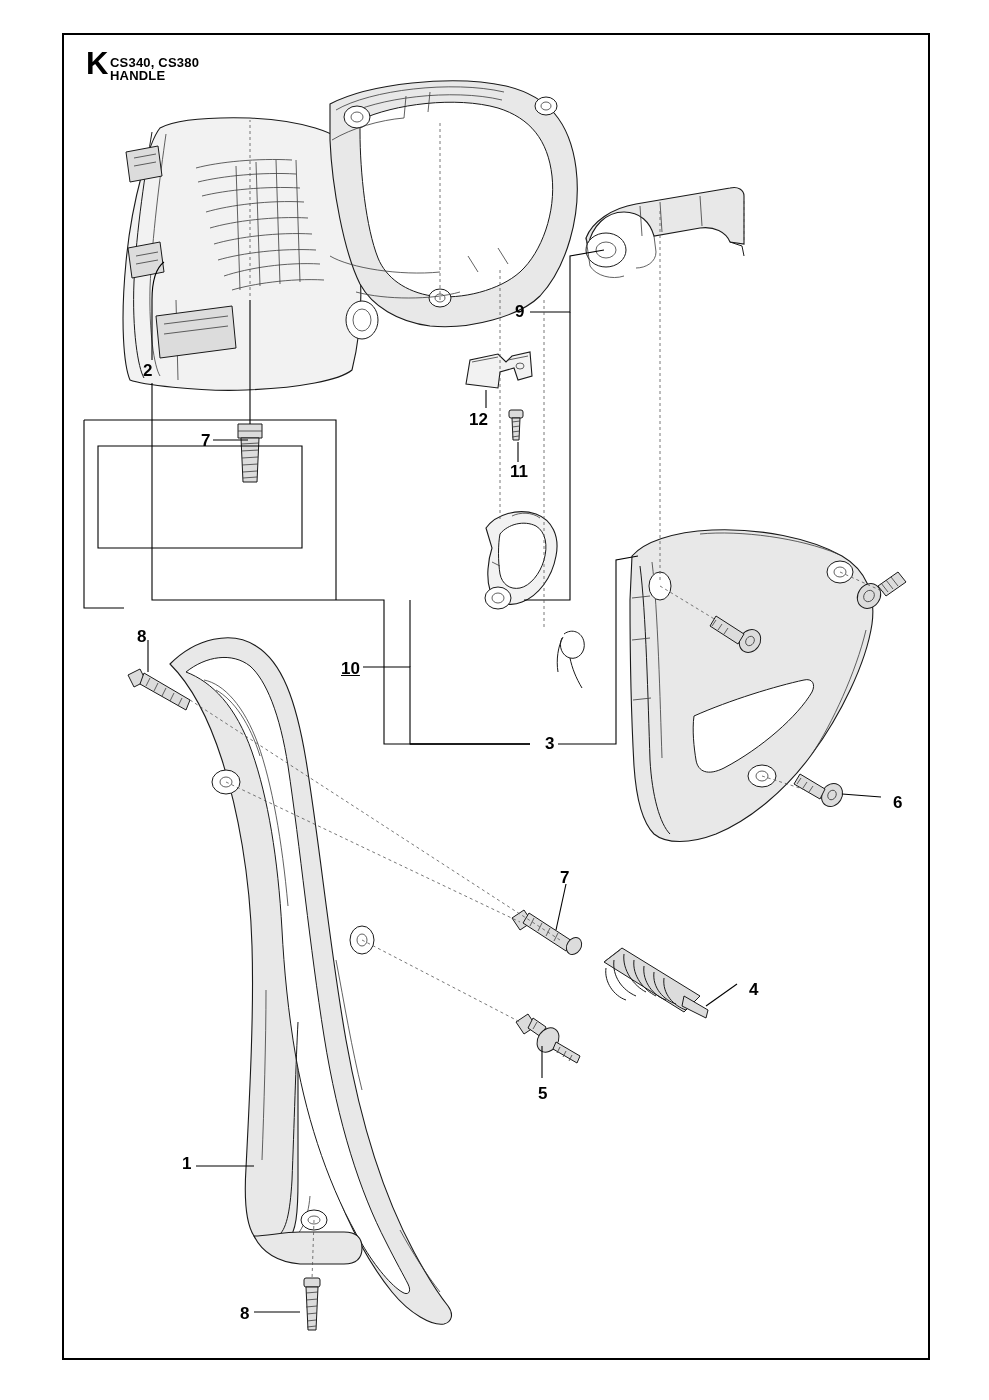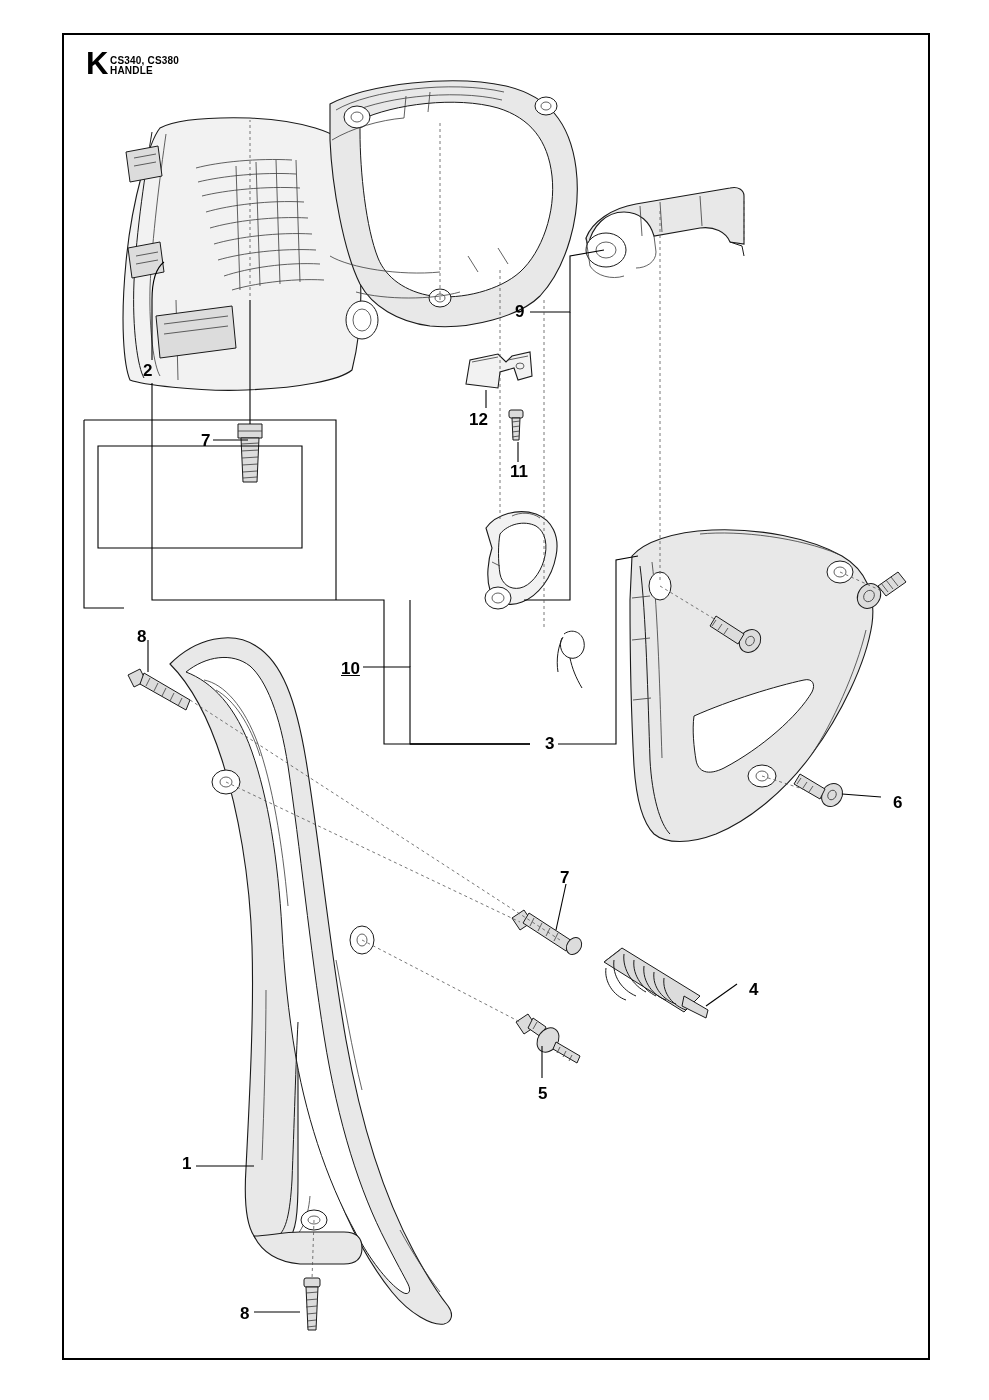--- a/index.html
+++ b/index.html
@@ -36,21 +36,21 @@
     line-height: 1;
     color: #000;
   }
   .title-block {
     position: absolute;
     left: 110px;
     top: 56px;
     line-height: 1.02;
   }
   .title-line {
-    font-size: 10px;
+    font-size: 13px;
     font-weight: bold;
     letter-spacing: 0.2px;
     color: #000;
     white-space: nowrap;
   }
   .callout {
     position: absolute;
     font-size: 17px;
     font-weight: bold;
     color: #000;

